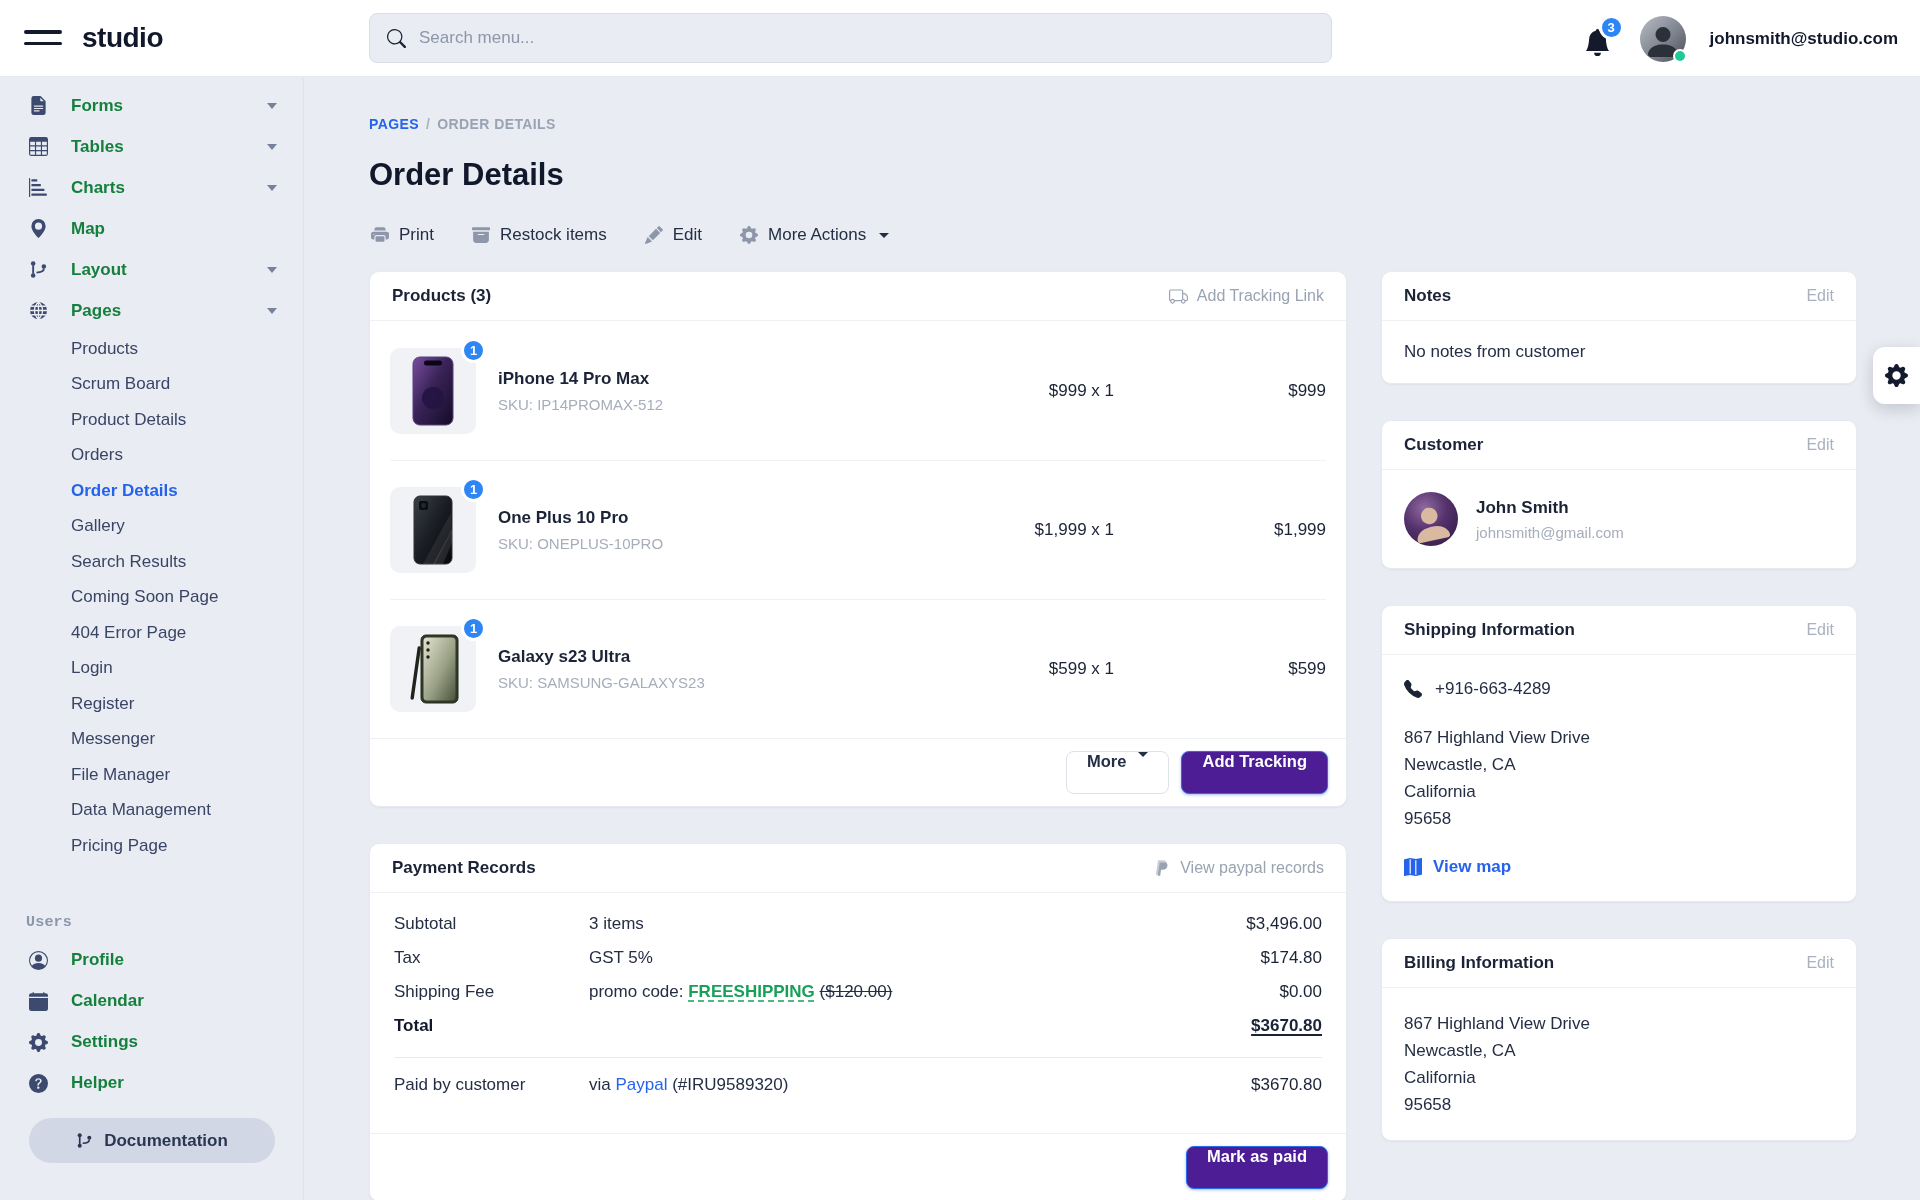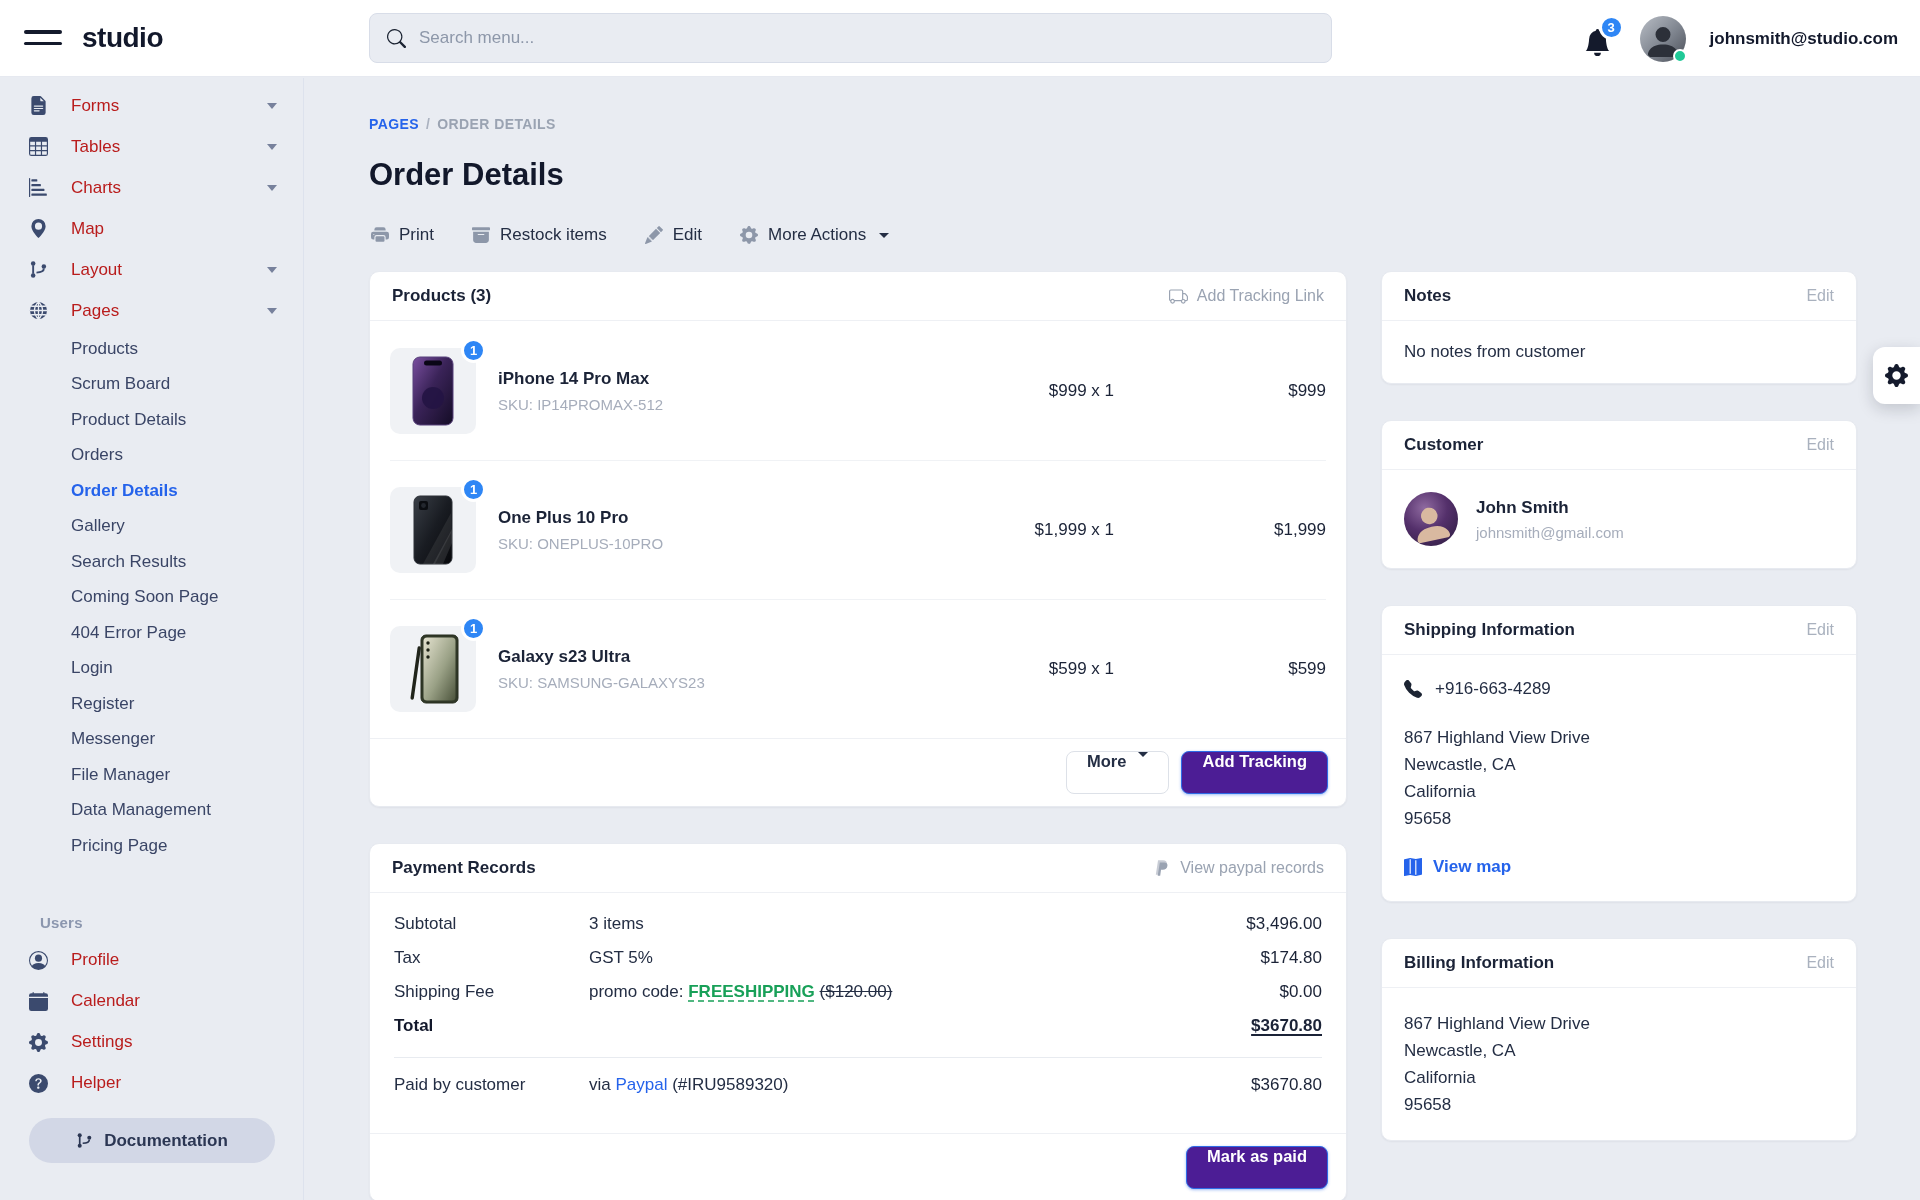--- a/index.html
+++ b/index.html
@@ -37,28 +37,28 @@
   .email { font-size:17px; font-weight:700; color:#12182b; }
 
   
   .sidebar { position:absolute; left:0; top:78px; width:304px; height:1122px;
     border-right:1px solid #dde2ed; }
   .nav { padding-top:7px; }
   .nav-item { display:flex; align-items:center; height:41px; padding:0 26px 0 29px;
     gap:21px; cursor:pointer; }
   .nav-ic { width:21px; height:21px; display:flex; align-items:center; color:#3b4a6e; flex:none; }
   .nav-ic svg { width:19px; height:19px; fill:currentColor; }
-  .nav-label { flex:1; font-size:17px; font-weight:400; color:#b91c1c; }
+  .nav-label { flex:1; font-size:17px; font-weight:700; color:#15803d; }
   .caret { width:0; height:0; border-left:5.5px solid transparent; border-right:5.5px solid transparent;
     border-top:6px solid #77819c; }
   .nav-sub { height:35.5px; display:flex; align-items:center; padding-left:71px;
     font-size:17px; color:#3a4566; cursor:pointer; }
   .nav-sub.active { color:#2563eb; font-weight:700; }
   .nav-section { margin-top:42px; height:34px; display:flex; align-items:center;
-    padding-left:40px; font-size:15px; font-weight:700; color:#8b96ae; letter-spacing:.2px; }
+    padding-left:26px; font-size:15px; font-weight:700; color:#8b96ae; letter-spacing:.2px;font-family:Liberation Mono, monospace; }
   .doc-btn { position:absolute; left:29px; bottom:37px; width:246px; height:45px;
     background:#d2d7e6; border:none; border-radius:23px; cursor:pointer;
     display:flex; align-items:center; justify-content:center; gap:11px;
     font-size:17px; font-weight:700; color:#2b3653; font-family:"Liberation Sans",sans-serif; }
   .doc-btn svg { width:17px; height:17px; }
 
   
   .breadcrumb { position:absolute; left:369px; top:116px; font-size:14px; font-weight:700;
     letter-spacing:.4px; }
   .bc-parent { color:#2563eb; cursor:pointer; }

